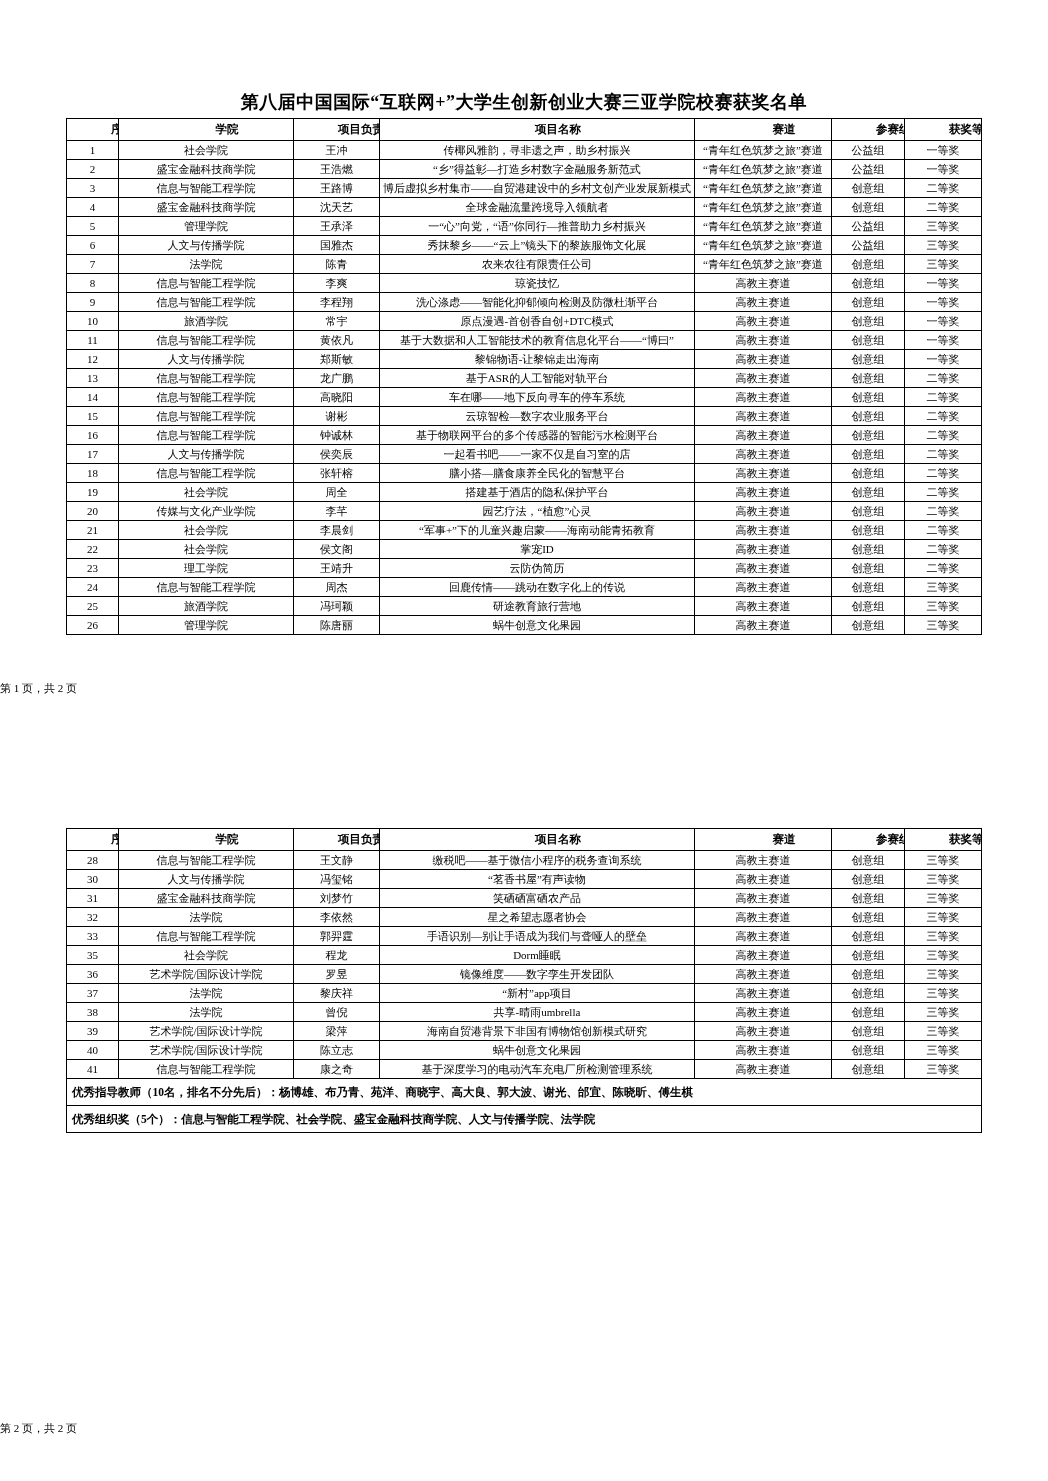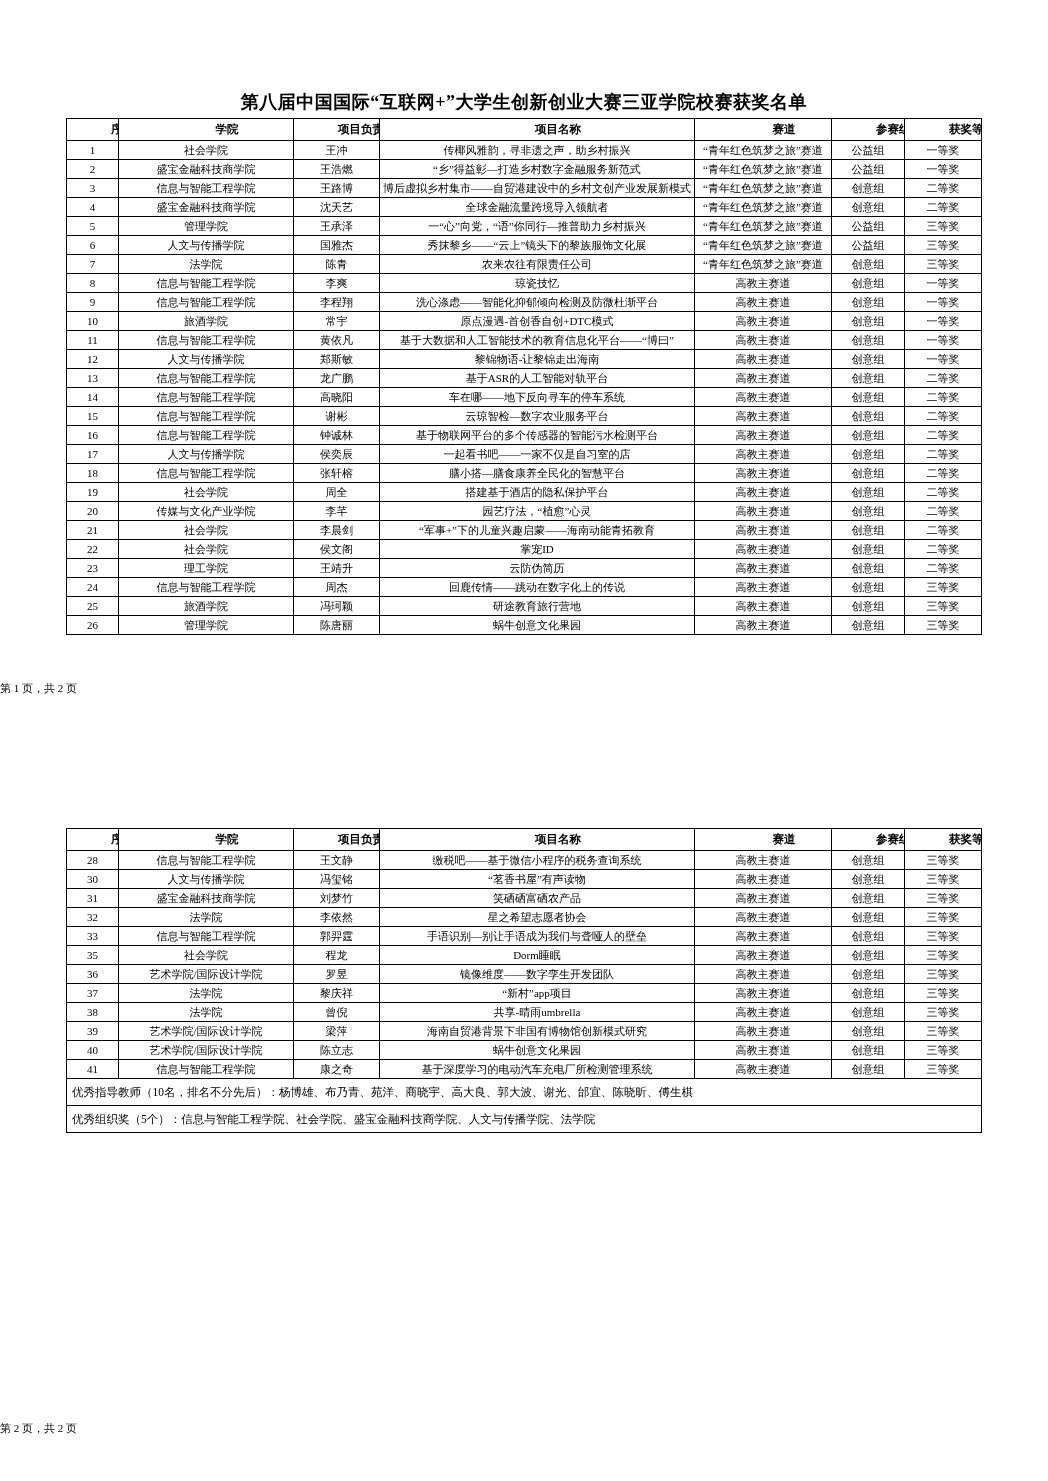--- a/index.html
+++ b/index.html
@@ -23,21 +23,21 @@
   #table2{top:828px;}
   table.award th,table.award td{
     border:1px solid #000;
     text-align:center;vertical-align:middle;
     font-size:11px;line-height:13px;
     padding:0 2px;overflow:hidden;white-space:nowrap;
   }
   table.award th{height:21px;font-weight:bold;font-size:11.5px;padding-left:44px;}
   table.award td{height:18px;}
   table.award td.special{
-    text-align:left;font-weight:normal;height:26px;
+    text-align:left;font-weight:bold;height:26px;
     padding-left:5px;font-size:11.5px;
   }
   .page-footer{
     position:absolute;left:0;width:100%;
     text-align:left;font-size:11px;
   }
   #footer1{top:681px;}
   #footer2{top:1421px;}
 </style>
 </head>

